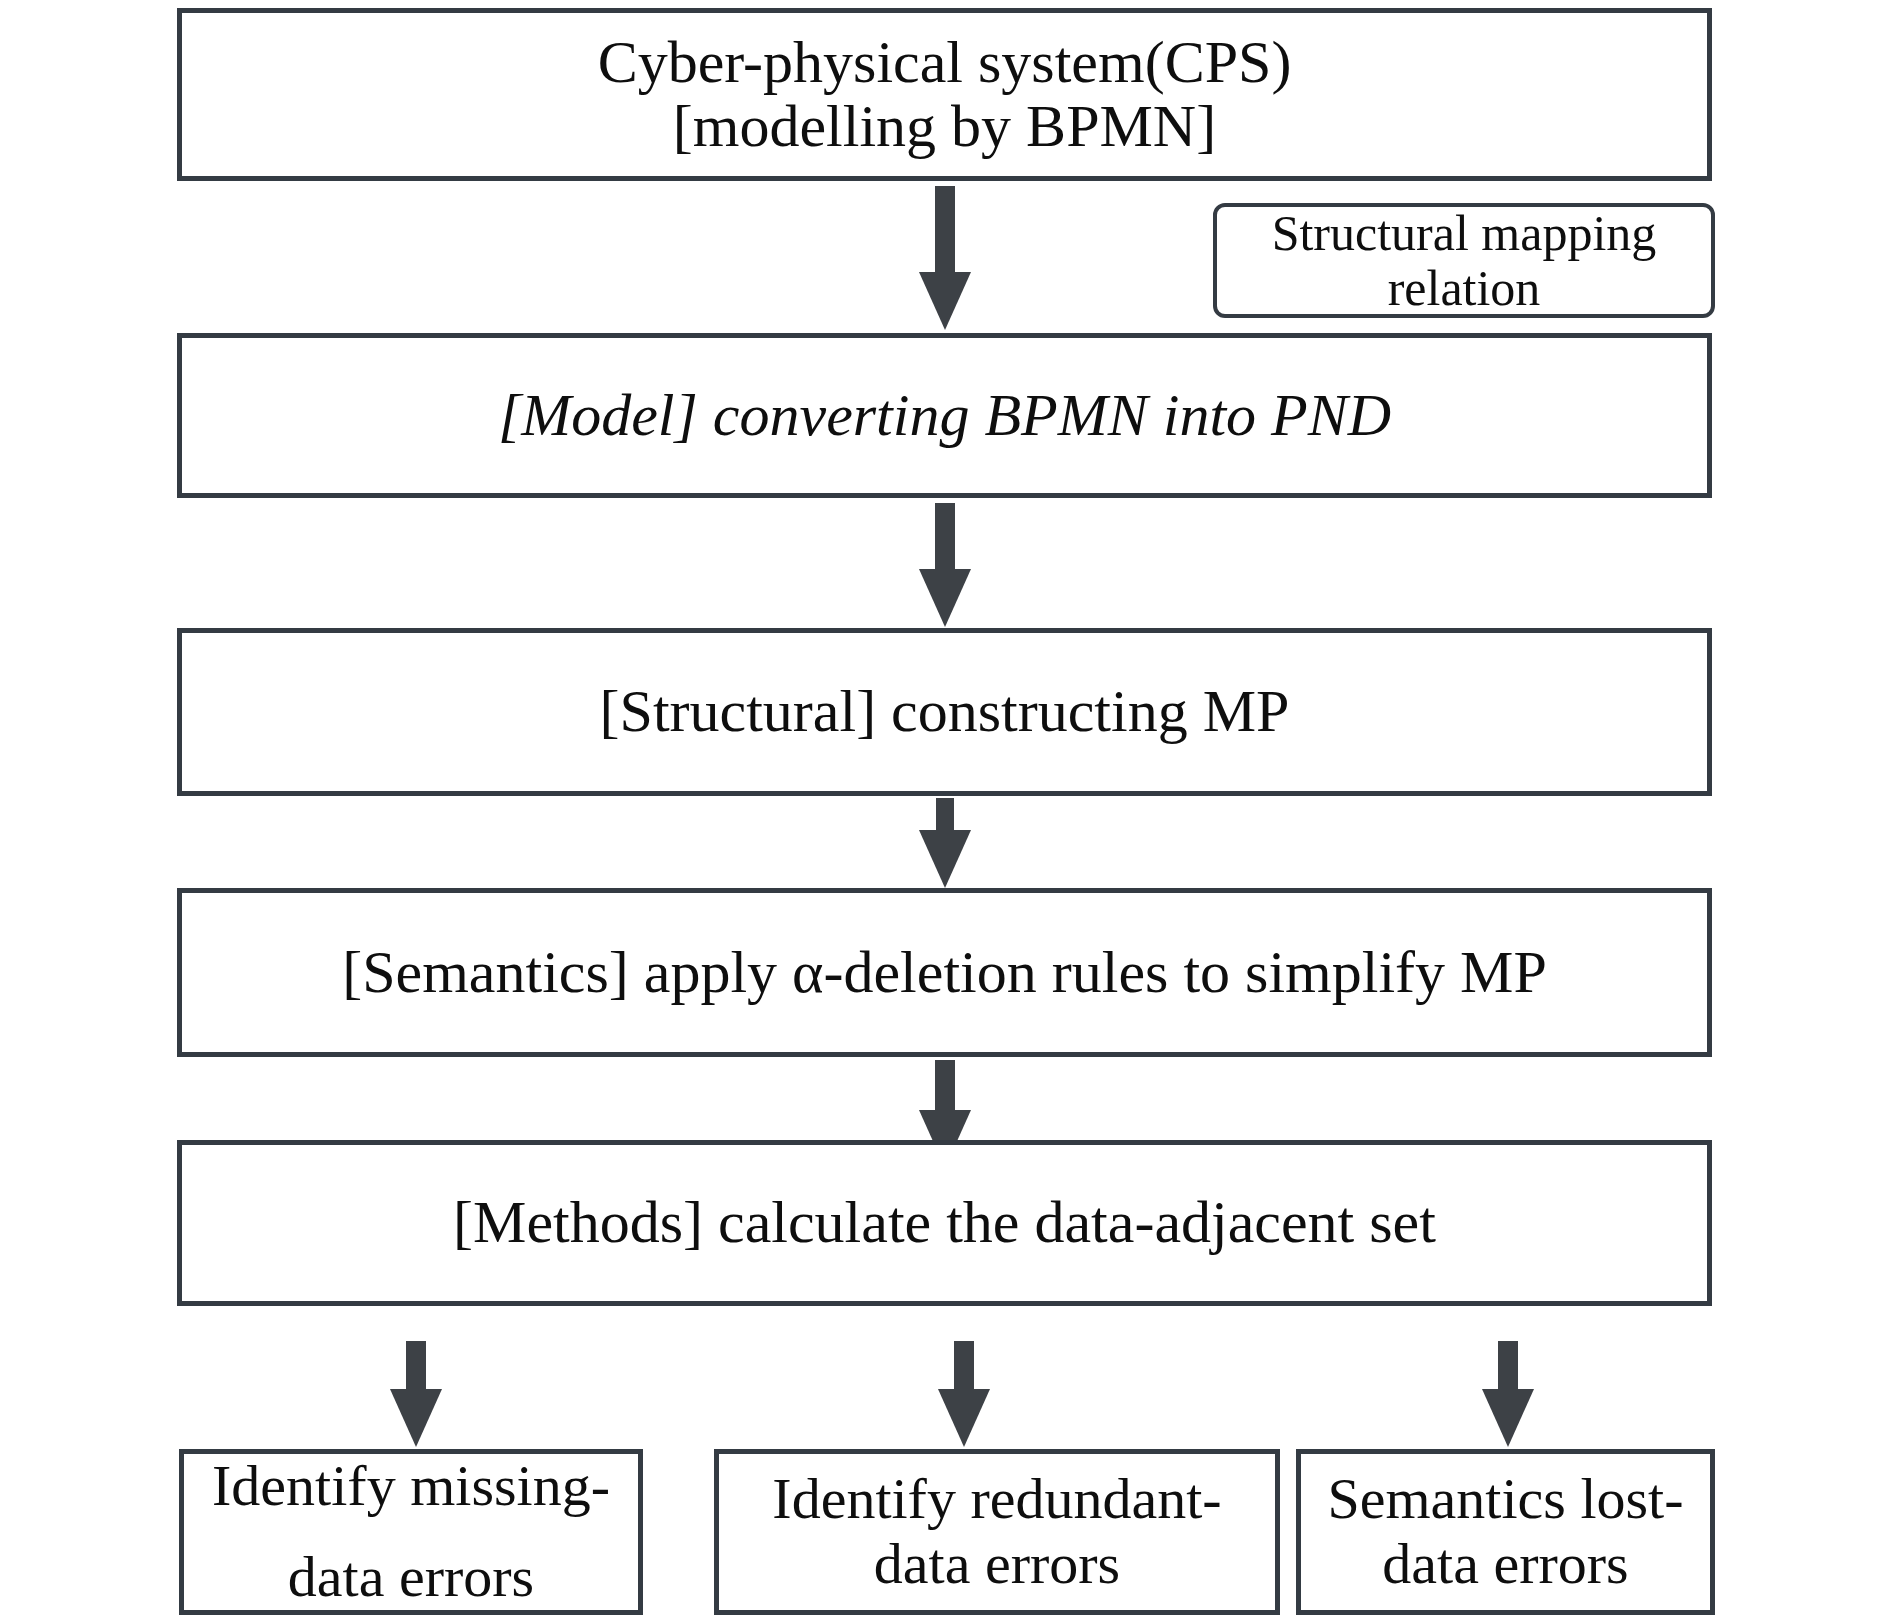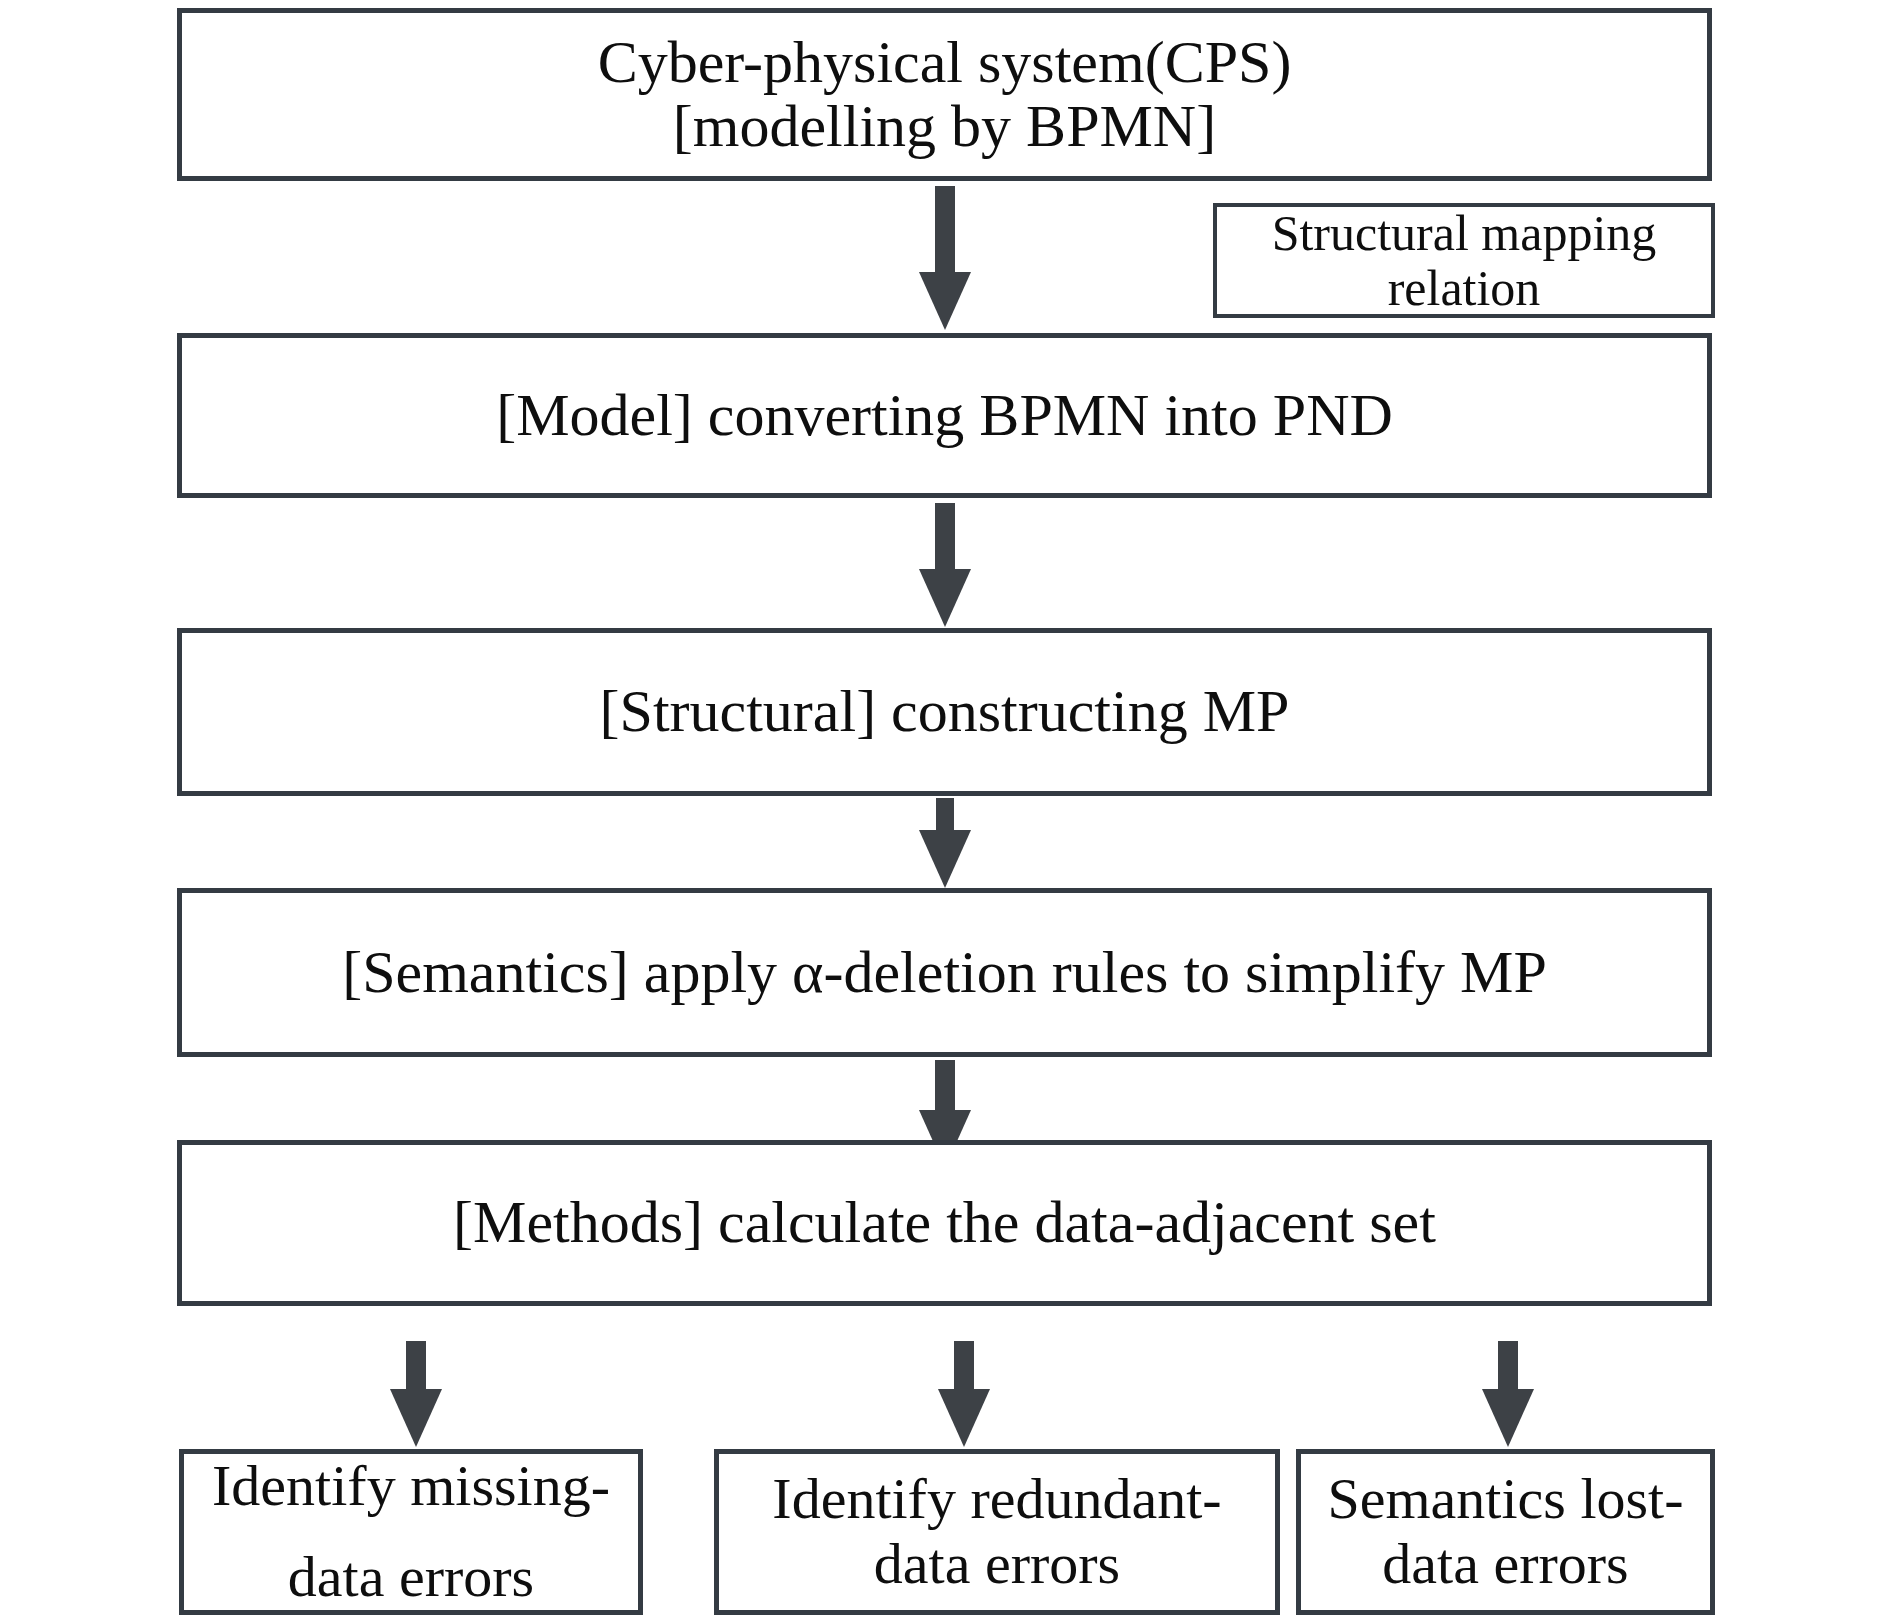--- a/index.html
+++ b/index.html
@@ -24,21 +24,21 @@
     background:var(--bg-color);
     border:5px solid var(--border-color);
     display:flex;
     flex-direction:column;
     justify-content:center;
     align-items:center;
     text-align:center;
   }
   .box .line{display:block;}
   .main-box{font-size:60px;line-height:1.06;}
-  .side-box{border-width:4px;font-size:50px;line-height:1.1;}
+  .side-box{border-width:4px;font-size:50px;line-height:1.1;border-radius:12px;}
   .leaf-box{font-size:58px;line-height:1.12;}
   .arrow{
     position:absolute;
     display:flex;
     flex-direction:column;
     align-items:center;
     width:52px;
   }
   .arrow .stem{width:20px;background:var(--arrow-color);}
   .arrow .head{
@@ -62,21 +62,21 @@
   <div class="arrow" style="left:919px;top:186px;">
     <div class="stem" style="height:86px;"></div>
     <div class="head"></div>
   </div>
 
   <div class="box side-box" style="left:1213px;top:203px;width:502px;height:115px;">
     <span class="line">Structural mapping</span>
     <span class="line">relation</span>
   </div>
 
-  <div class="box main-box" style="left:177px;top:333px;width:1535px;height:165px;">
+  <div class="box main-box" style="left:177px;top:333px;width:1535px;height:165px;font-style:italic;">
     <span class="line">[Model] converting BPMN into PND</span>
   </div>
 
   <div class="arrow" style="left:919px;top:503px;">
     <div class="stem" style="height:66px;"></div>
     <div class="head"></div>
   </div>
 
   <div class="box main-box" style="left:177px;top:628px;width:1535px;height:168px;">
     <span class="line">[Structural] constructing MP</span>

